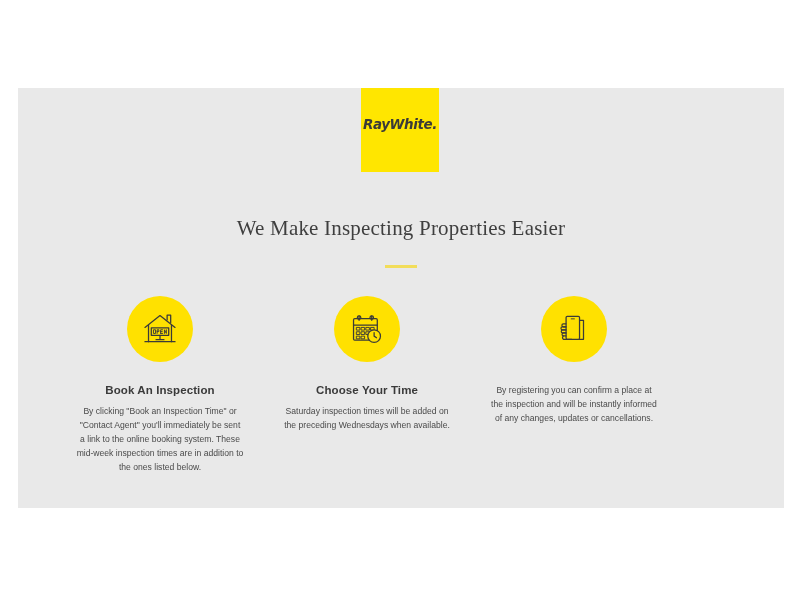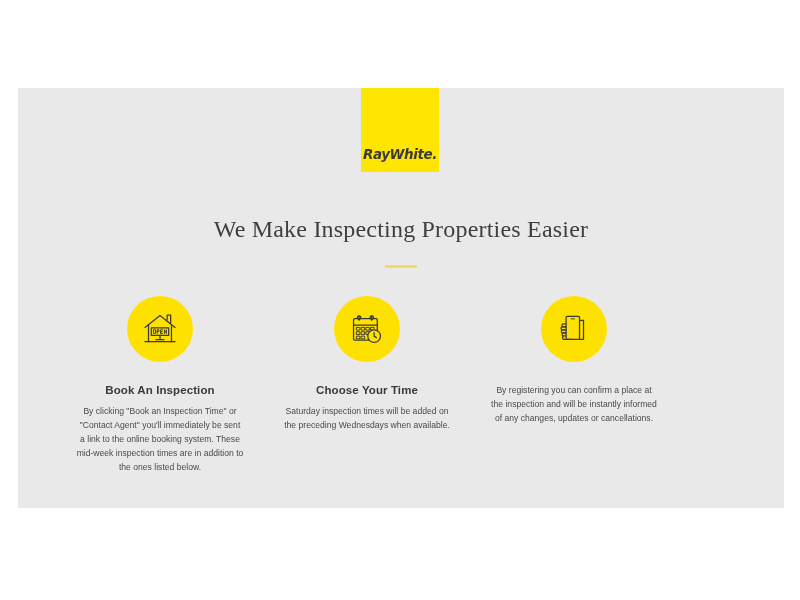--- a/index.html
+++ b/index.html
@@ -33,21 +33,21 @@
 
   
   .logo-block {
     position: absolute;
     left: 343px;           
     top: 0px;
     width: 78px;
     height: 84px;
     background: #ffe600;
     display: flex;
-    align-items: flex-end;
+    align-items: center;
     justify-content: center;
     padding-bottom: 11px;
     box-sizing: border-box;
   }
   .logo-text {
     font-family: "DejaVu Sans", sans-serif;
     font-style: italic;
     font-weight: bold;
     font-size: 13.5px;
     color: #3b3b38;
@@ -57,21 +57,21 @@
   }
 
   
   .headline {
     position: absolute;
     left: 0;
     top: 128px;
     width: 766px;
     text-align: center;
     font-family: "Liberation Serif", serif;
-    font-size: 24px;
+    font-size: 21px;
     font-weight: 400;
     color: #3f3f3f;
     letter-spacing: 0.2px;
   }
 
   .divider {
     position: absolute;
     left: 367px;
     top: 177px;
     width: 32px;

